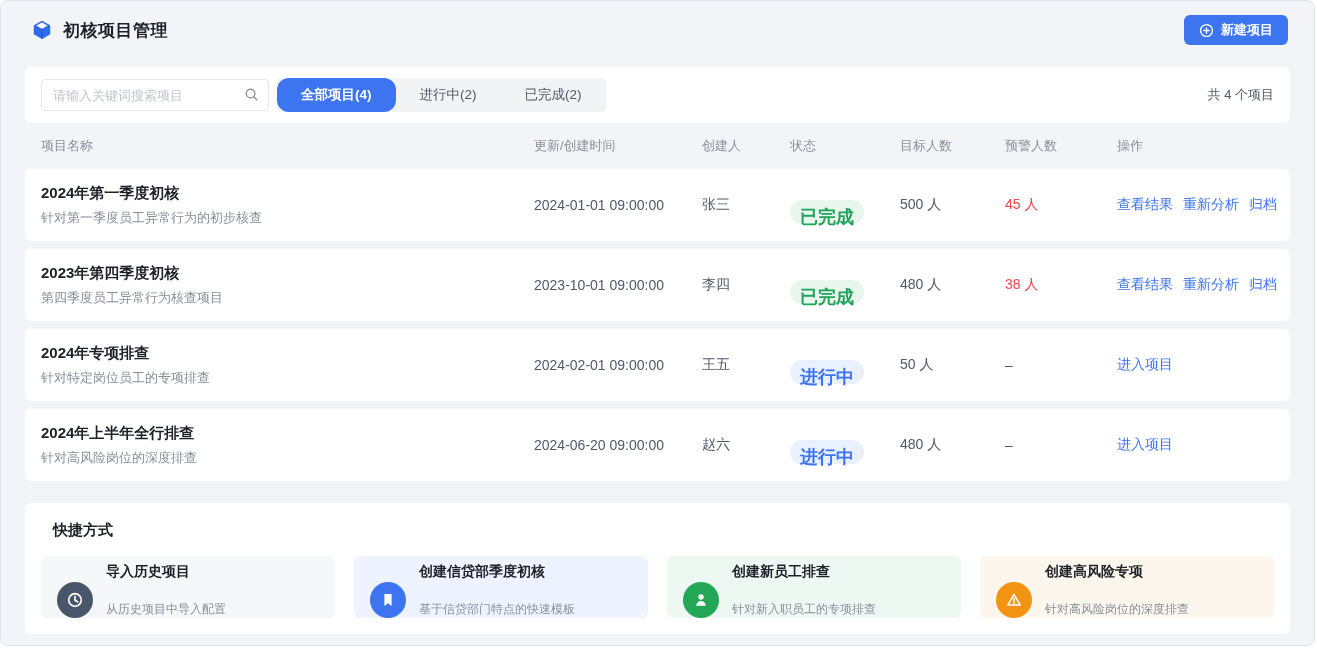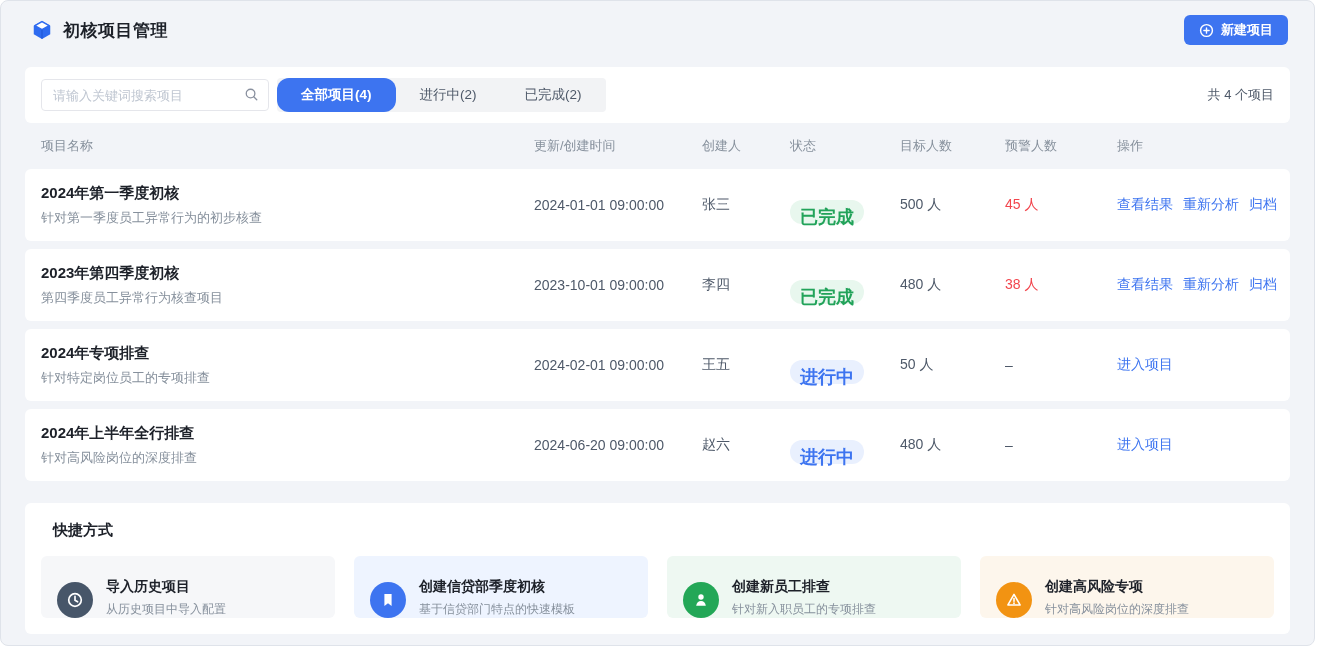--- a/index.html
+++ b/index.html
@@ -108,21 +108,21 @@
     border-radius: 6px; height: 62px;
     display: flex; align-items: flex-end; gap: 13px;
     padding: 0 16px; cursor: pointer;
   }
   .sc-circle {
     width: 36px; height: 36px; border-radius: 50%;
     flex: 0 0 36px;
     display: flex; align-items: center; justify-content: center;
   }
   .sc-title { font-size: 14px; font-weight: 700; color: #1d2129; }
-  .sc-desc { font-size: 12px; color: #86909c; margin-top: 5px; }
+  .sc-desc { font-size: 12px; color: #86909c; margin-top: 20px; }
   .sc-item.gray   { background: #f6f7f9; }
   .sc-item.blue   { background: #eef4ff; }
   .sc-item.green  { background: #eef8f2; }
   .sc-item.orange { background: #fdf6ec; }
   .c-slate  { background: #475669; }
   .c-blue   { background: #3d74f0; }
   .c-green  { background: #23a757; }
   .c-orange { background: #f29312; }
 </style>
 </head>

